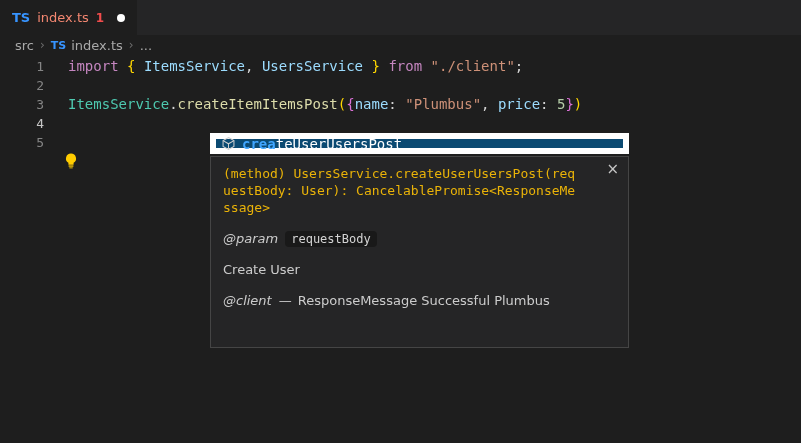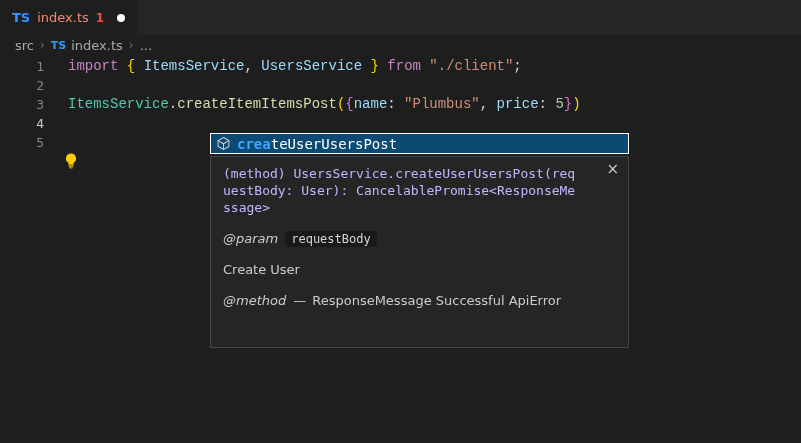--- a/index.html
+++ b/index.html
@@ -26,41 +26,41 @@
     font-size:13px; color:#a9a9a9; background:#1e1e1e;
   }
   .crumb { cursor:pointer; }
   .crumb-sep { color:#6e6e6e; margin:0 6px; font-size:12px; }
   .bc-ts { color:#3794ff; font-weight:bold; font-size:11px; margin-right:5px; }
   
   .editor { position:relative; margin-top:2px; font-family:"DejaVu Sans Mono","Liberation Mono",monospace; font-size:14px; }
   .code-line { display:flex; height:19px; line-height:19px; white-space:pre; }
   .gutter-num { width:44px; flex:none; text-align:right; color:#858585; font-size:13px; }
   .gutter-num.active { color:#c6c6c6; }
-  .code-text { margin-left:24px; color:#d4d4d4;font-family:Liberation Mono, monospace; }
+  .code-text { margin-left:24px; color:#d4d4d4; }
   .squiggle { text-decoration:underline wavy #f14c4c 1px; text-underline-offset:3px; }
   .caret { display:inline-block; width:2px; height:16px; background:#bcc6cc; vertical-align:middle; margin-left:0px; }
   .lightbulb { position:absolute; left:64px; top:96px; z-index:5; cursor:pointer; }
   
   .suggest { position:absolute; left:210px; top:133px; width:419px; z-index:10; }
   .suggest-row {
-    height:21px; background:#0b4a72; border:1px solid #ffffff;
+    height:21px; background:#0b4a72; border:6px solid #ffffff;
     display:flex; align-items:center; padding:0 5px; gap:6px; cursor:pointer;
     font-family:"DejaVu Sans Mono","Liberation Mono",monospace; font-size:14px;
   }
   .sg-match { color:#40a6ff; font-weight:bold; }
   .sg-rest { color:#ffffff; }
   .suggest-docs {
     position:relative; margin-top:2px; height:192px; width:419px;
     background:#252526; border:1px solid #454545;
     padding:8px 12px; color:#cccccc; font-size:13px; overflow:hidden;
   }
   .sig {
     font-family:"DejaVu Sans Mono","Liberation Mono",monospace;
-    font-size:13px; line-height:17px; color:#c4b5fd;
+    font-size:13px; line-height:17px; color:#eab308;
     width:45ch; word-break:break-all;
   }
   .docs-close {
     position:absolute; top:5px; right:9px; color:#c5c5c5; font-size:15px;
     line-height:15px; cursor:pointer; background:none; border:none;
     font-family:"DejaVu Sans","Liberation Sans",sans-serif;
   }
   .doc-p { margin-top:15px; line-height:16px; }
   .tagname { font-style:italic; margin-right:7px; }
   .dash { margin-right:6px; }
@@ -122,18 +122,18 @@
     </div>
 
     <div class="suggest-docs">
       <button class="docs-close">×</button>
       <div class="sig">(method) UsersService.createUserUsersPost(requestBody: User): CancelablePromise&lt;ResponseMessage&gt;</div>
       <div class="doc-p">
         <span class="tagname">@param</span><span class="code-badge">requestBody</span>
       </div>
       <div class="doc-p">Create User</div>
       <div class="doc-p">
-        <span class="tagname">@method</span><span class="dash">—</span><span>ResponseMessage Successful ApiError</span>
+        <span class="tagname">@client</span><span class="dash">—</span><span>ResponseMessage Successful Plumbus</span>
       </div>
     </div>
   </div>
 
 </div>
 
 </body></html>

